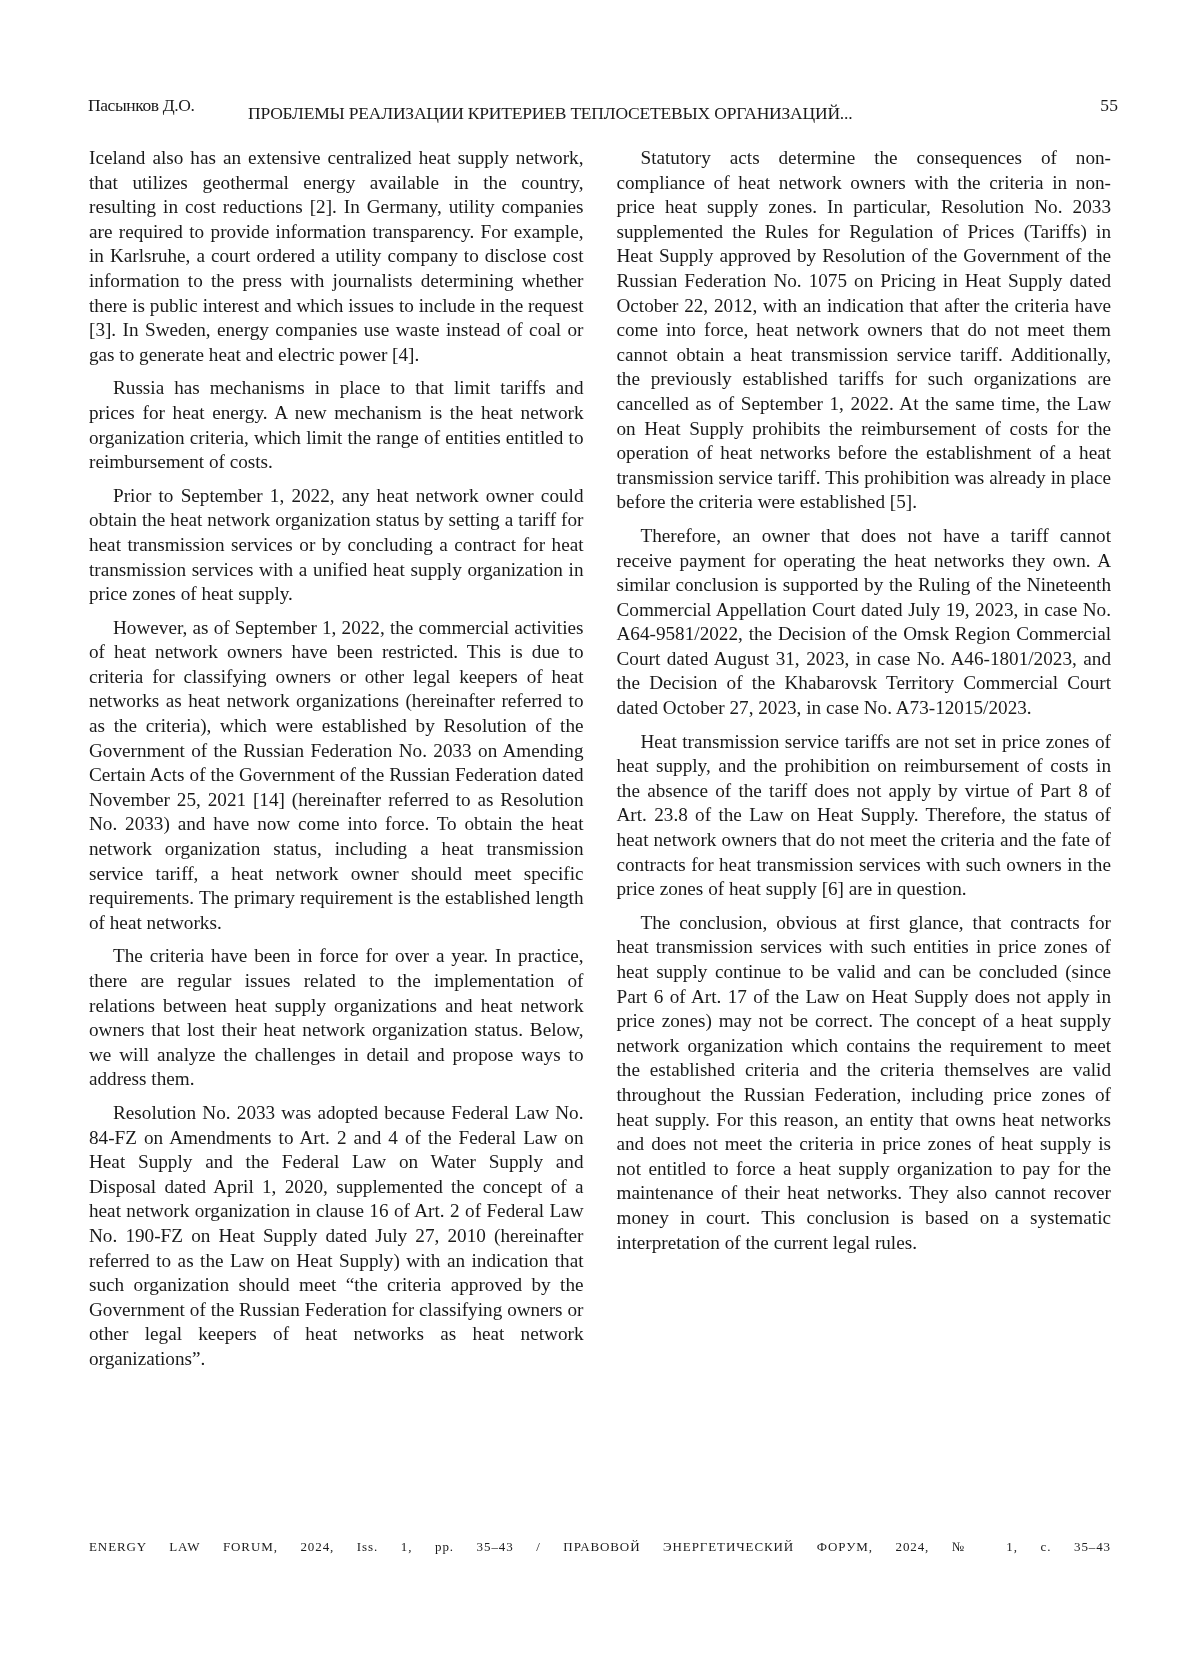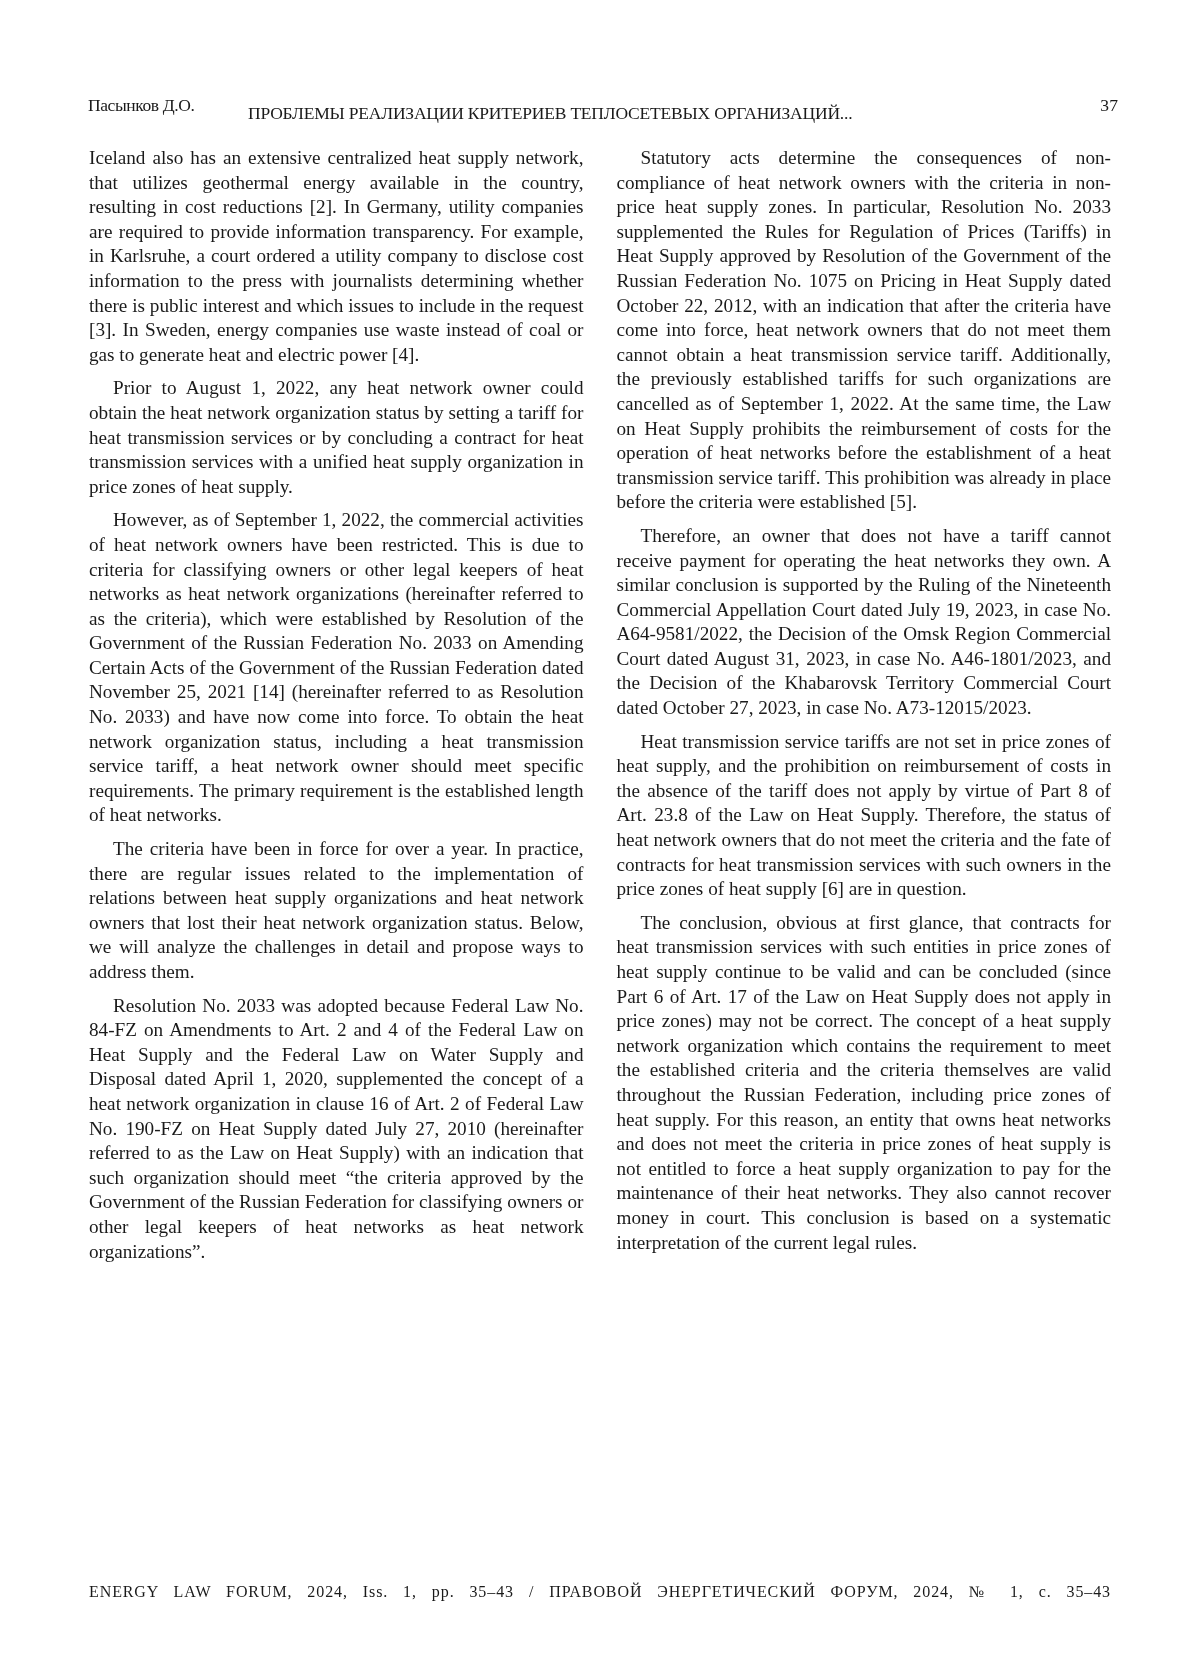--- a/index.html
+++ b/index.html
@@ -63,42 +63,42 @@
       hyphens: manual;
     }
     .column p.no-indent {
       text-indent: 0;
     }
     .footer {
       position: absolute;
       left: 89px;
       top: 1539px;
       width: 1022px;
-      font-size: 16px;
+      font-size: 13px;
       letter-spacing: 0.9px;
       color: #1a1a1a;
       white-space: nowrap;
       text-align: justify;
       text-align-last: justify;
-      margin-top: 44px;
     }
   </style>
 </head>
 <body>
 
 <header class="running-head">
   <span class="author">Пасынков Д.О.</span>
   <span class="title">ПРОБЛЕМЫ РЕАЛИЗАЦИИ КРИТЕРИЕВ ТЕПЛОСЕТЕВЫХ ОРГАНИЗАЦИЙ...</span>
-  <span class="page-num">37</span>
+  <span class="page-num">55</span>
 </header>
 
 <main class="columns">
   <section class="column">
     <p class="no-indent">Iceland also has an extensive centralized heat supply network, that utilizes geothermal energy available in the country, resulting in cost reductions [2]. In Germany, utility companies are required to provide information transparency. For example, in Karlsruhe, a court or­dered a utility company to disclose cost information to the press with journalists determining whether there is public interest and which issues to include in the request [3]. In Sweden, energy companies use waste instead of coal or gas to generate heat and electric power [4].</p>
-    <p>Prior to August 1, 2022, any heat network owner could obtain the heat network organization status by setting a tariff for heat transmission services or by con­cluding a contract for heat transmission services with a unified heat supply organization in price zones of heat supply.</p>
+    <p>Russia has mechanisms in place to that limit tariffs and prices for heat energy. A new mechanism is the heat network organization criteria, which limit the range of entities entitled to reimbursement of costs.</p>
+    <p>Prior to September 1, 2022, any heat network owner could obtain the heat network organization status by setting a tariff for heat transmission services or by con­cluding a contract for heat transmission services with a unified heat supply organization in price zones of heat supply.</p>
     <p>However, as of September 1, 2022, the commercial activities of heat network owners have been restricted. This is due to criteria for classifying owners or other le­gal keepers of heat networks as heat network organiza­tions (hereinafter referred to as the criteria), which were established by Resolution of the Government of the Russian Federation No. 2033 on Amending Certain Acts of the Government of the Russian Federation dat­ed November 25, 2021 [14] (hereinafter referred to as Resolution No. 2033) and have now come into force. To obtain the heat network organization status, includ­ing a heat transmission service tariff, a heat network owner should meet specific requirements. The primary requirement is the established length of heat networks.</p>
     <p>The criteria have been in force for over a year. In practice, there are regular issues related to the imple­mentation of relations between heat supply organiza­tions and heat network owners that lost their heat net­work organization status. Below, we will analyze the challenges in detail and propose ways to address them.</p>
     <p>Resolution No. 2033 was adopted because Federal Law No. 84-FZ on Amendments to Art. 2 and 4 of the Federal Law on Heat Supply and the Federal Law on Water Supply and Disposal dated April 1, 2020, supple­mented the concept of a heat network organization in clause 16 of Art. 2 of Federal Law No. 190-FZ on Heat Supply dated July 27, 2010 (hereinafter referred to as the Law on Heat Supply) with an indication that such or­ganization should meet “the criteria approved by the Government of the Russian Federation for classifying owners or other legal keepers of heat networks as heat network organizations”.</p>
   </section>
   <section class="column">
     <p>Statutory acts determine the consequences of non-compliance of heat network owners with the criteria in non-price heat supply zones. In particular, Resolution No. 2033 supplemented the Rules for Regulation of Prices (Tariffs) in Heat Supply approved by Resolution of the Government of the Russian Federation No. 1075 on Pricing in Heat Supply dated October 22, 2012, with an indication that after the criteria have come into force, heat network owners that do not meet them cannot ob­tain a heat transmission service tariff. Additionally, the previously established tariffs for such organizations are cancelled as of September 1, 2022. At the same time, the Law on Heat Supply prohibits the reimbursement of costs for the operation of heat networks before the es­tablishment of a heat transmission service tariff. This prohibition was already in place before the criteria were established [5].</p>
     <p>Therefore, an owner that does not have a tariff can­not receive payment for operating the heat networks they own. A similar conclusion is supported by the Rul­ing of the Nineteenth Commercial Appellation Court dated July 19, 2023, in case No. A64-9581/2022, the Decision of the Omsk Region Commercial Court dat­ed August 31, 2023, in case No. A46-1801/2023, and the Decision of the Khabarovsk Territory Commercial Court dated October 27, 2023, in case No. A73-12015/2023.</p>
     <p>Heat transmission service tariffs are not set in price zones of heat supply, and the prohibition on reimburse­ment of costs in the absence of the tariff does not apply by virtue of Part 8 of Art. 23.8 of the Law on Heat Sup­ply. Therefore, the status of heat network owners that do not meet the criteria and the fate of contracts for heat transmission services with such owners in the price zones of heat supply [6] are in question.</p>
     <p>The conclusion, obvious at first glance, that contracts for heat transmission services with such entities in price zones of heat supply continue to be valid and can be concluded (since Part 6 of Art. 17 of the Law on Heat Supply does not apply in price zones) may not be cor­rect. The concept of a heat supply network organization which contains the requirement to meet the established criteria and the criteria themselves are valid throughout the Russian Federation, including price zones of heat supply. For this reason, an entity that owns heat net­works and does not meet the criteria in price zones of heat supply is not entitled to force a heat supply organi­zation to pay for the maintenance of their heat net­works. They also cannot recover money in court. This conclusion is based on a systematic interpretation of the current legal rules.</p>
   </section>

